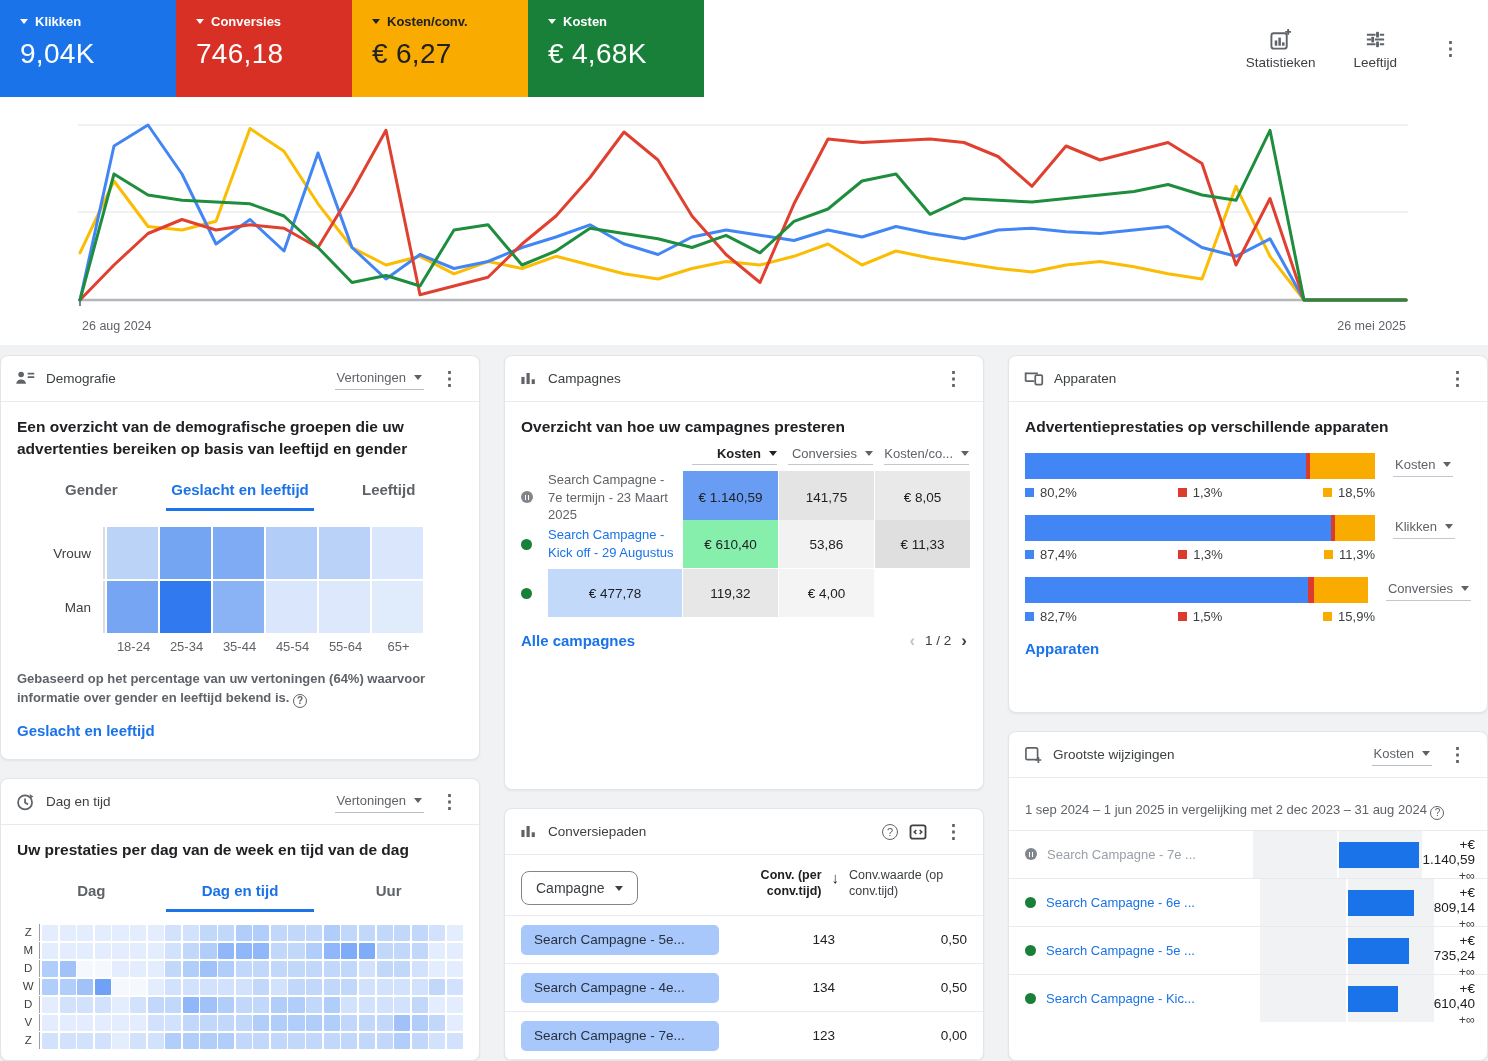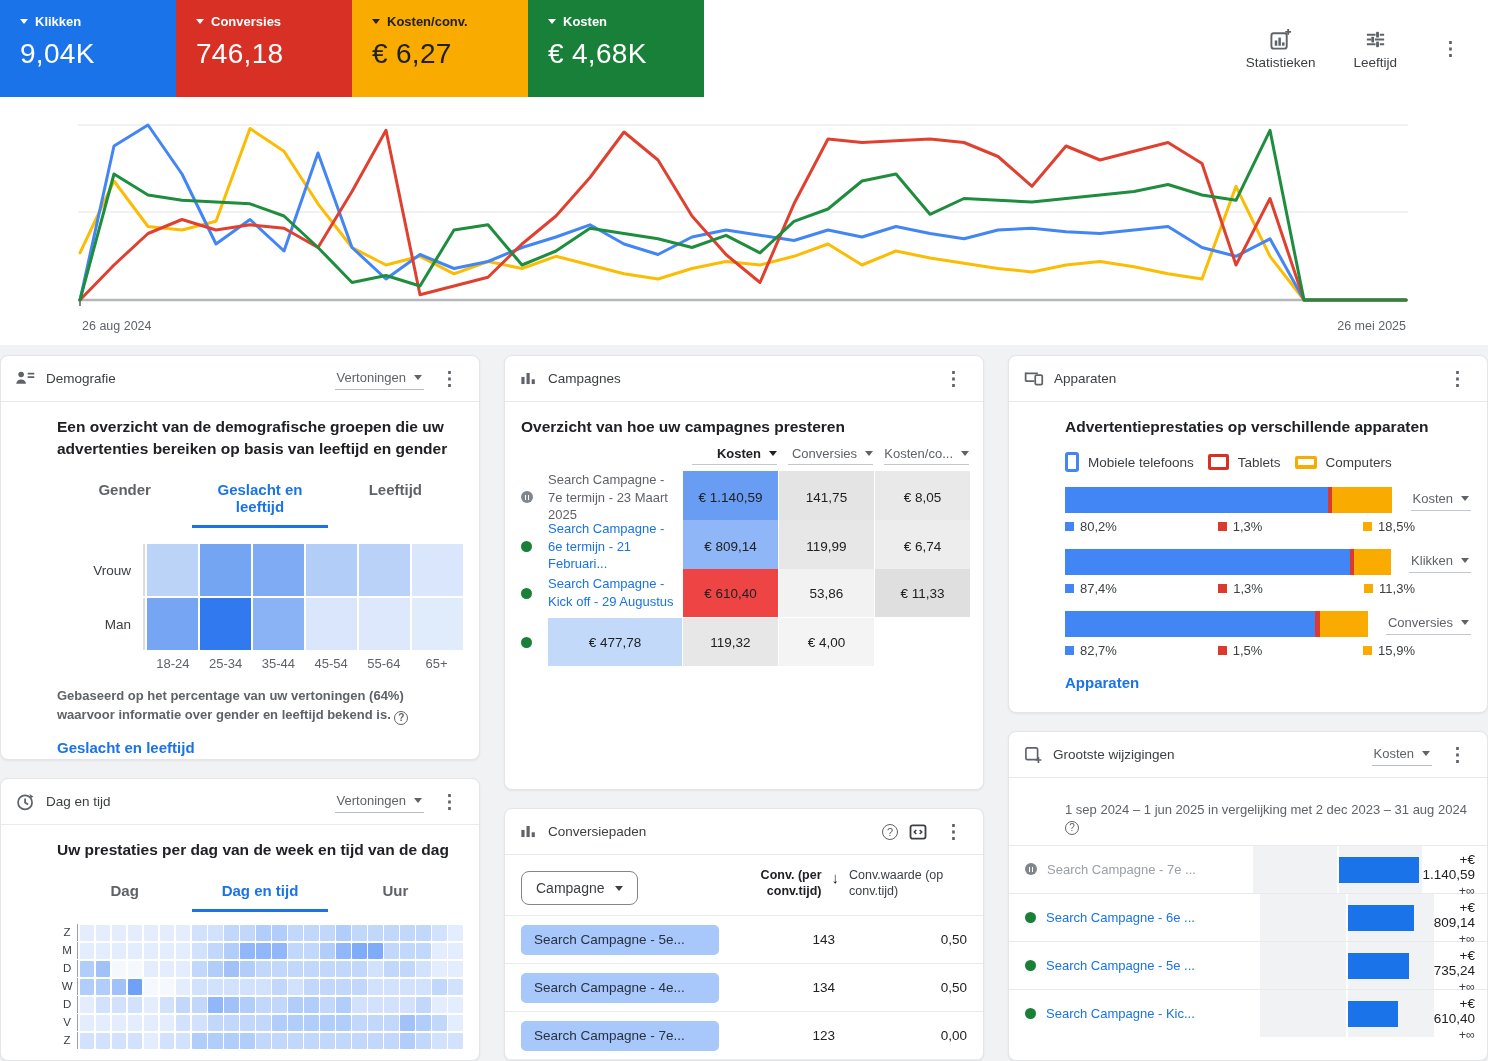--- a/index.html
+++ b/index.html
@@ -33,21 +33,21 @@
   .col { display:flex; flex-direction:column; gap:18px; min-height:0; }
   .card { background:#fff; border:1px solid #e3e5e8; border-radius:8px; overflow:hidden;
     box-shadow:0 1px 2px rgba(60,64,67,.08); }
   .card.grow { flex:1; min-height:0; }
   .card-head { display:flex; align-items:center; height:46px; padding:0 14px;
     border-bottom:1px solid #e8eaed; gap:10px; }
   .card-title { font-size:13.5px; color:#3c4043; font-weight:500; flex:0 0 auto; }
   .spacer { flex:1; }
   .drop { display:flex; align-items:center; gap:8px; font-size:13px; color:#5f6368;
     border-bottom:1px solid #b9bdc2; padding:2px 2px 4px 2px; cursor:pointer; }
-  .card-body { padding:14px 16px;margin-left:40px; }
+  .card-body { padding:14px 16px; }
   .card-desc { font-size:15.5px; font-weight:600; color:#202124; line-height:1.42; }
   .tabs { display:flex; margin-top:12px; }
   .tab { flex:1; text-align:center; font-size:15px; font-weight:600; color:#5f6368;
     padding:9px 0 10px; cursor:pointer; border-bottom:3px solid transparent; }
   .tab.active { color:#1a73e8; border-bottom-color:#1a73e8; }
   .blue-link { color:#1a73e8; font-size:15px; font-weight:600; cursor:pointer; }
 
   
   .demo-heat { margin:16px 0 0 0; }
   .dh-row { display:flex; align-items:stretch; height:52px; margin-bottom:2px; }
@@ -522,43 +522,42 @@
           </span>
         <span class="cname paused-name">Search Campagne - 7e termijn - 23 Maart 2025</span>
         <span class="ccell" style="background: rgb(105, 157, 243);">€ 1.140,59</span>
         <span class="ccell" style="background: rgb(228, 228, 228);">141,75</span>
         <span class="ccell" style="background: rgb(233, 233, 233);">€ 8,05</span>
       </div>
       <div class="crow">
         <span class="st">
             <span class="dot-green"></span>
           </span>
-        <span class="cname">Search Campagne - 6e termijn - 21 Februari...</span>
-        <span class="ccell" style="background: rgb(143, 182, 246);">€ 809,14</span>
-        <span class="ccell" style="background: rgb(231, 231, 231);">119,99</span>
-        <span class="ccell" style="background: rgb(237, 237, 237);">€ 6,74</span>
+        <span class="cname">Search Campagne - Kick off - 29 Augustus</span>
+        <span class="ccell" style="background: #86efac;">€ 610,40</span>
+        <span class="ccell" style="background: rgb(242, 242, 242);">53,86</span>
+        <span class="ccell" style="background: rgb(223, 223, 223);">€ 11,33</span>
       </div>
       <div class="crow">
         <span class="st">
             <span class="dot-green"></span>
           </span>
-        <span class="cname">Search Campagne - Kick off - 29 Augustus</span>
-        <span class="ccell" style="background: #ef4444;">€ 610,40</span>
-        <span class="ccell" style="background: rgb(242, 242, 242);">53,86</span>
-        <span class="ccell" style="background: rgb(223, 223, 223);">€ 11,33</span>
-      </div>
-      <div class="crow">
-        <span class="st">
-            <span class="dot-green"></span>
-          </span>
         <span class="ccell" style="background: rgb(195, 217, 250);">€ 477,78</span>
         <span class="ccell" style="background: rgb(231, 231, 231);">119,32</span>
         <span class="ccell" style="background: rgb(244, 244, 244);">€ 4,00</span>
       </div>
 
+      <div class="cfoot">
+        <span class="blue-link">Alle campagnes</span>
+        <span class="pager">
+          <span class="chev off">‹</span>
+          <span>1 / 2</span>
+          <span class="chev">›</span>
+        </span>
+      </div>
     </section>
 
     <section class="card grow">
       <div class="card-head">
         <svg width="19" height="19" viewBox="0 0 24 24">
           <rect x="3" y="10" width="4" height="9" fill="#5f6368"></rect>
           <rect x="9.5" y="5" width="4" height="14" fill="#5f6368"></rect>
           <rect x="16" y="13" width="4" height="6" fill="#5f6368"></rect>
         </svg>
         <span class="card-title">Conversiepaden</span>
@@ -611,34 +610,20 @@
           <path d="M3 6h14" stroke="#5f6368" stroke-width="2"></path>
           <path d="M3 5v10 M3 15h10" stroke="#5f6368" stroke-width="2"></path>
           <rect x="14" y="8" width="8" height="11" rx="1.5" fill="#fff" stroke="#5f6368" stroke-width="2"></rect>
         </svg>
         <span class="card-title">Apparaten</span>
         <span class="spacer"></span>
         <span class="dots">⋮</span>
       </div>
       <div class="card-body">
         <p class="card-desc">Advertentieprestaties op verschillende apparaten</p>
-        <div class="legend">
-          <span class="leg-item">
-              <span class="ic-phone"></span>
-              <span>Mobiele telefoons</span>
-            </span>
-          <span class="leg-item">
-              <span class="ic-tablet"></span>
-              <span>Tablets</span>
-            </span>
-          <span class="leg-item">
-              <span class="ic-laptop"></span>
-              <span>Computers</span>
-            </span>
-        </div>
 
         <div class="bar-group">
           <div class="bar-line">
             <div class="stackbar">
                 <div style="width: 80.2%; background: rgb(66, 133, 244);"></div>
                 <div style="width: 1.3%; background: rgb(219, 58, 44);"></div>
                 <div style="width: 18.5%; background: rgb(249, 171, 0);"></div>
               </div>
             <span class="bar-metric drop" style="border-bottom-color:#c4c7cb">
                 <span>Kosten</span>

